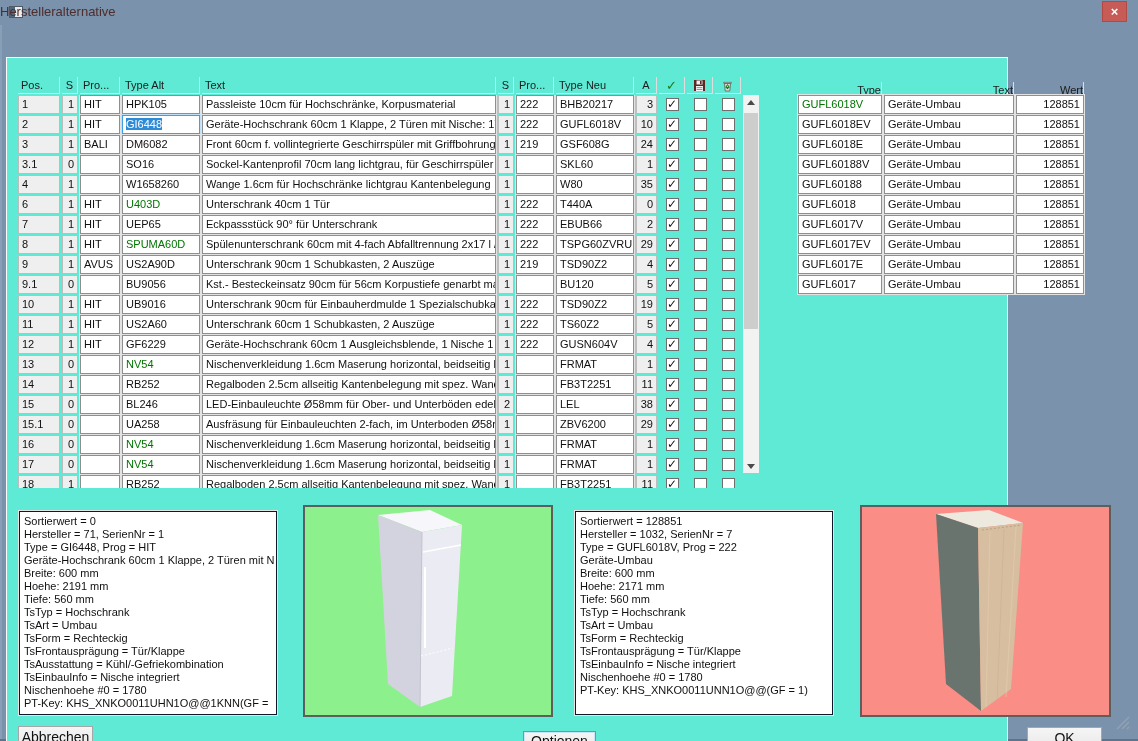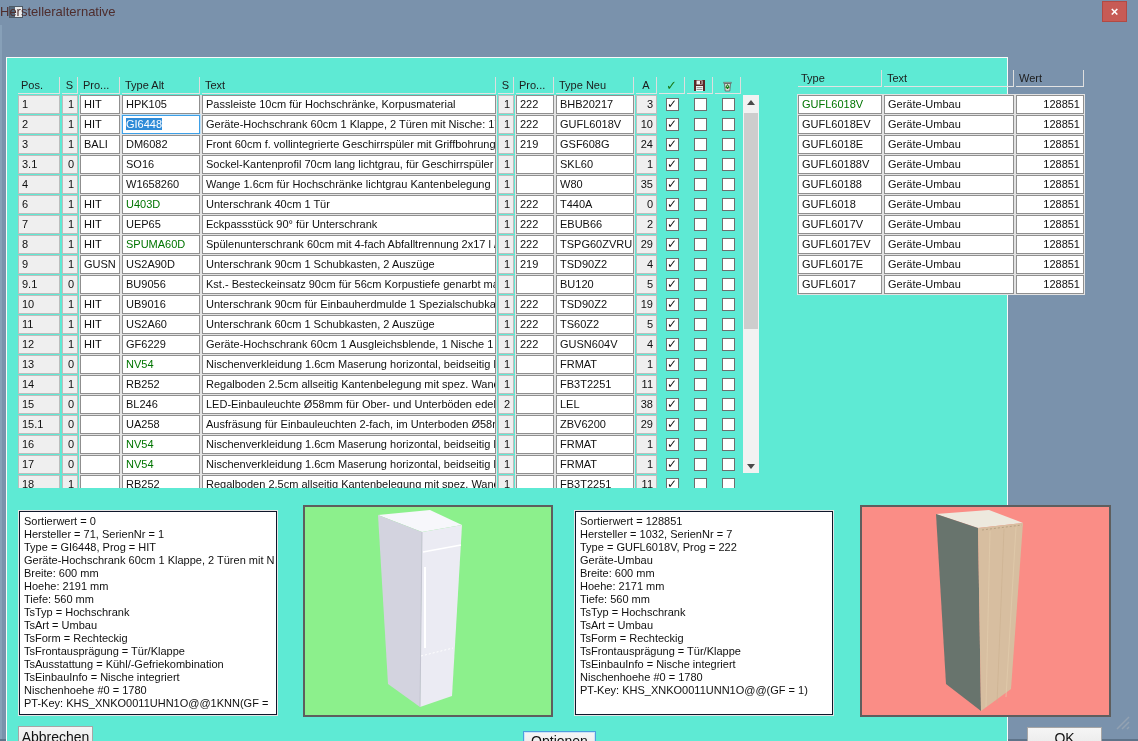--- a/index.html
+++ b/index.html
@@ -35,21 +35,21 @@
   .sel-text{background:#2E8BD8;color:#fff;}
   .cbwrap{display:flex;align-items:center;justify-content:center;height:19px;}
   .cb{width:13px;height:13px;border:1px solid #6E6E6E;background:#fff;font-size:12px;line-height:11px;text-align:center;font-weight:bold;color:#141414;}
   
   .vsb{position:absolute;left:736px;top:37px;width:16px;height:378px;background:#F2F2F2;}
   .sb-arrow{position:absolute;left:0;width:16px;height:14px;display:flex;align-items:center;justify-content:center;}
   .tri-up{width:0;height:0;border-left:4px solid transparent;border-right:4px solid transparent;border-bottom:5px solid #4A4A4A;}
   .tri-dn{width:0;height:0;border-left:4px solid transparent;border-right:4px solid transparent;border-top:5px solid #4A4A4A;}
   .sb-thumb{position:absolute;left:1px;top:18px;width:14px;height:216px;background:#CDCDCD;}
   
-  .rhdr{position:absolute;left:791px;top:12px;width:286px;}
+  .rhdr{position:absolute;left:791px;top:24px;width:286px;text-align:right;}
   .rrows{position:absolute;left:791px;top:37px;width:286px;}
   
   .info{position:absolute;width:258px;height:204px;background:#FFF;border:1px solid #0f172a;box-shadow:0 0 0 1px #E4E4E4;
     font-size:11px;line-height:13px;color:#101010;padding:3px 2px 0 4px;overflow:hidden;white-space:nowrap;}
   .info-left{left:12px;top:453px;}
   .info-right{left:568px;top:453px;}
   
   .preview{position:absolute;border:2px solid #5E5E5E;}
   .preview-green{left:296px;top:447px;width:250px;height:212px;}
   .preview-red{left:853px;top:447px;width:251px;height:212px;}
@@ -265,21 +265,21 @@
           <div class="cbwrap">
             <div class="cb"></div>
           </div>
           <div class="cbwrap">
             <div class="cb"></div>
           </div>
         </div>
         <div class="mrow mgrid">
           <div class="cell cg l">9</div>
           <div class="cell cg r">1</div>
-          <div class="cell cw l">GUSN</div>
+          <div class="cell cw l">AVUS</div>
           <div class="cell cw l">US2A90D</div>
           <div class="cell cw l">Unterschrank 90cm 1 Schubkasten, 2 Auszüge</div>
           <div class="cell cg r">1</div>
           <div class="cell cw l">219</div>
           <div class="cell cw l">TSD90Z2</div>
           <div class="cell cg r">4</div>
           <div class="cbwrap">
             <div class="cb">✓</div>
           </div>
           <div class="cbwrap">

